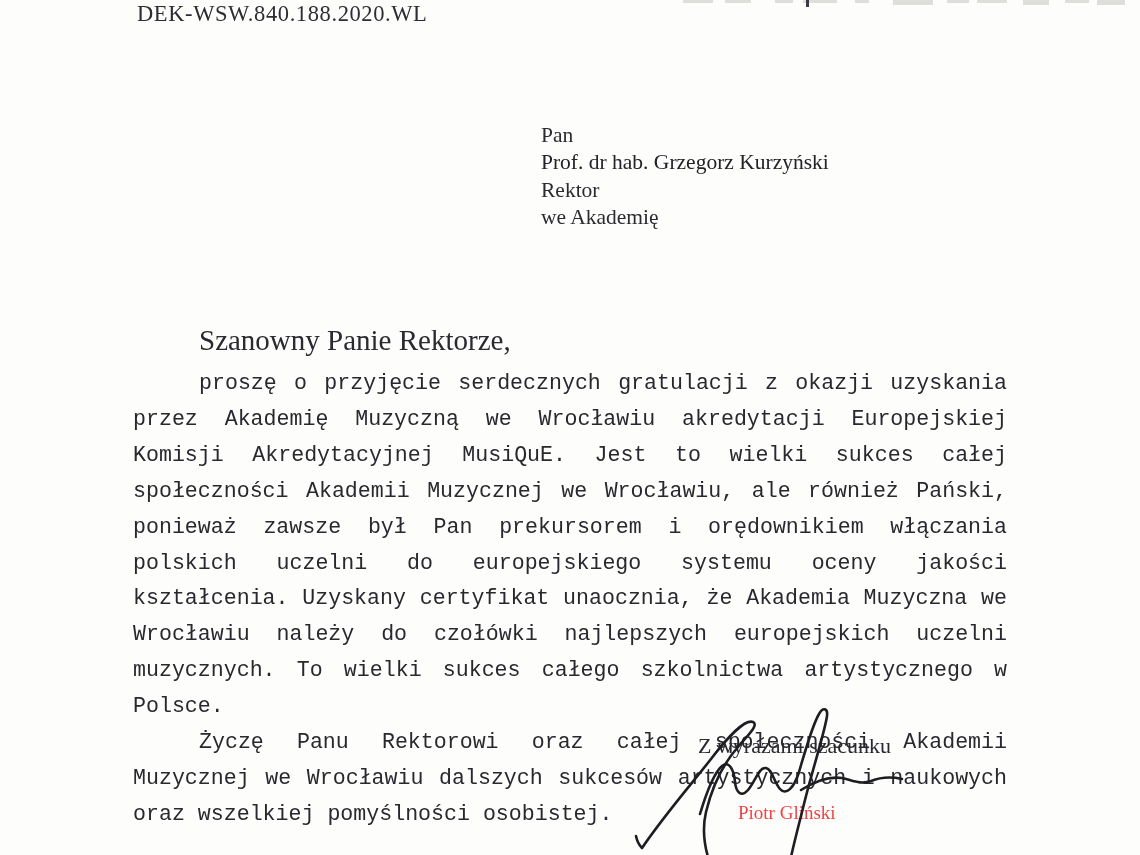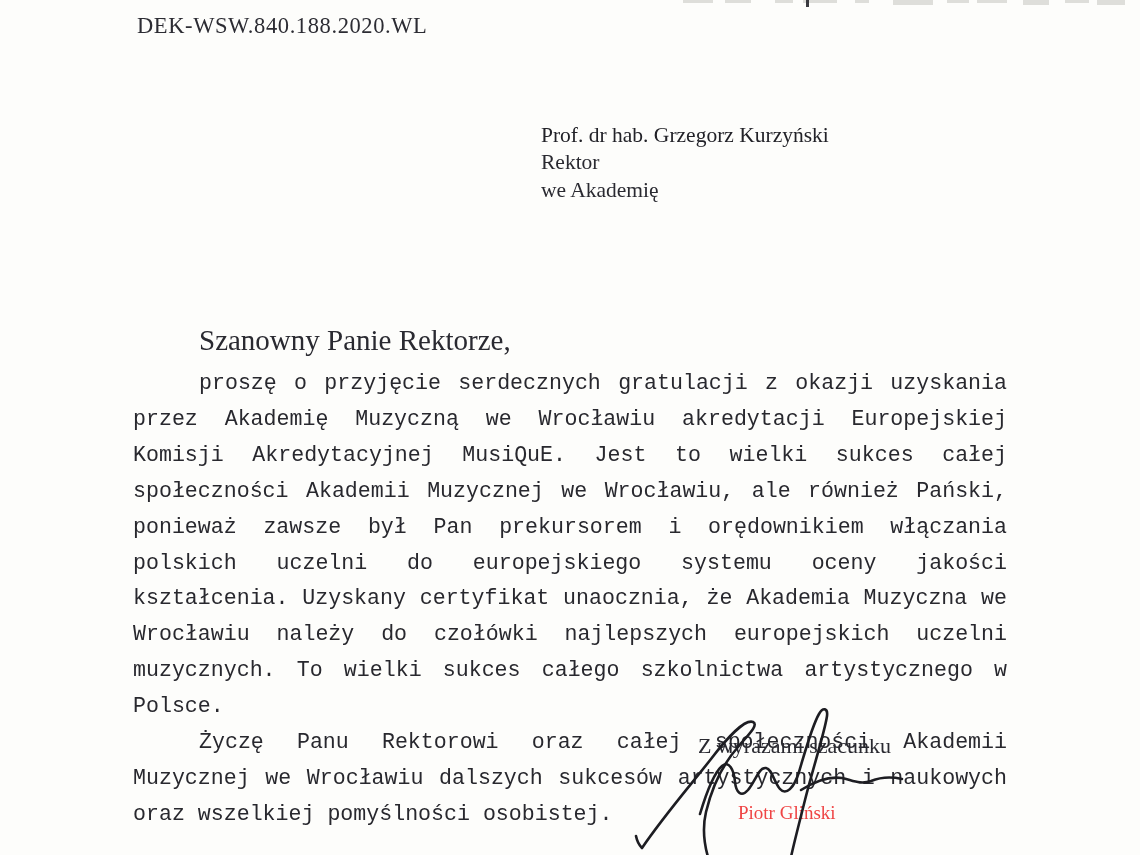--- a/index.html
+++ b/index.html
@@ -8,21 +8,21 @@
     width: 1140px;
     height: 855px;
     background: #fdfdfb;
     overflow: hidden;
     font-family: "Liberation Serif", "DejaVu Serif", serif;
     color: #28282e;
   }
   .ref-number {
     position: absolute;
     left: 137px;
-    top: 13px;
+    top: 1px;
     font-size: 22.5px;
     letter-spacing: 0.6px;
     color: #2c2c33;
   }
   .addressee {
     position: absolute;
     left: 541px;
     top: 122px;
     font-size: 21.5px;
     line-height: 27.4px;
@@ -104,20 +104,21 @@
     <i style="left:292px;width:22px"></i>
     <i style="left:322px;width:30px"></i>
     <i style="left:368px;width:26px;height:5px"></i>
     <i style="left:410px;width:24px"></i>
     <i style="left:442px;width:28px;height:5px"></i>
   </div>
 
   <div class="ref-number">DEK-WSW.840.188.2020.WL</div>
 
   <div class="addressee">
+    <div>Pan</div>
     <div class="bold">Prof. dr hab. Grzegorz Kurzyński</div>
     <div>Rektor</div>
     <div>we Akademię</div>
   </div>
 
   <div class="greeting">Szanowny Panie Rektorze,</div>
 
   <div class="letter-body">
     <p>proszę o przyjęcie serdecznych gratulacji z okazji uzyskania przez Akademię Muzyczną we Wrocławiu akredytacji Europejskiej Komisji Akredytacyjnej MusiQuE. Jest to wielki sukces całej społeczności Akademii Muzycznej we Wrocławiu, ale również Pański, ponieważ zawsze był Pan prekursorem i orędownikiem włączania polskich uczelni do europejskiego systemu oceny jakości kształcenia. Uzyskany certyfikat unaocznia, że Akademia Muzyczna we Wrocławiu należy do czołówki najlepszych europejskich uczelni muzycznych. To wielki sukces całego szkolnictwa artystycznego w Polsce.</p>
     <p>Życzę Panu Rektorowi oraz całej społeczności Akademii Muzycznej we Wrocławiu dalszych sukcesów artystycznych i naukowych oraz wszelkiej pomyślności osobistej.</p>

